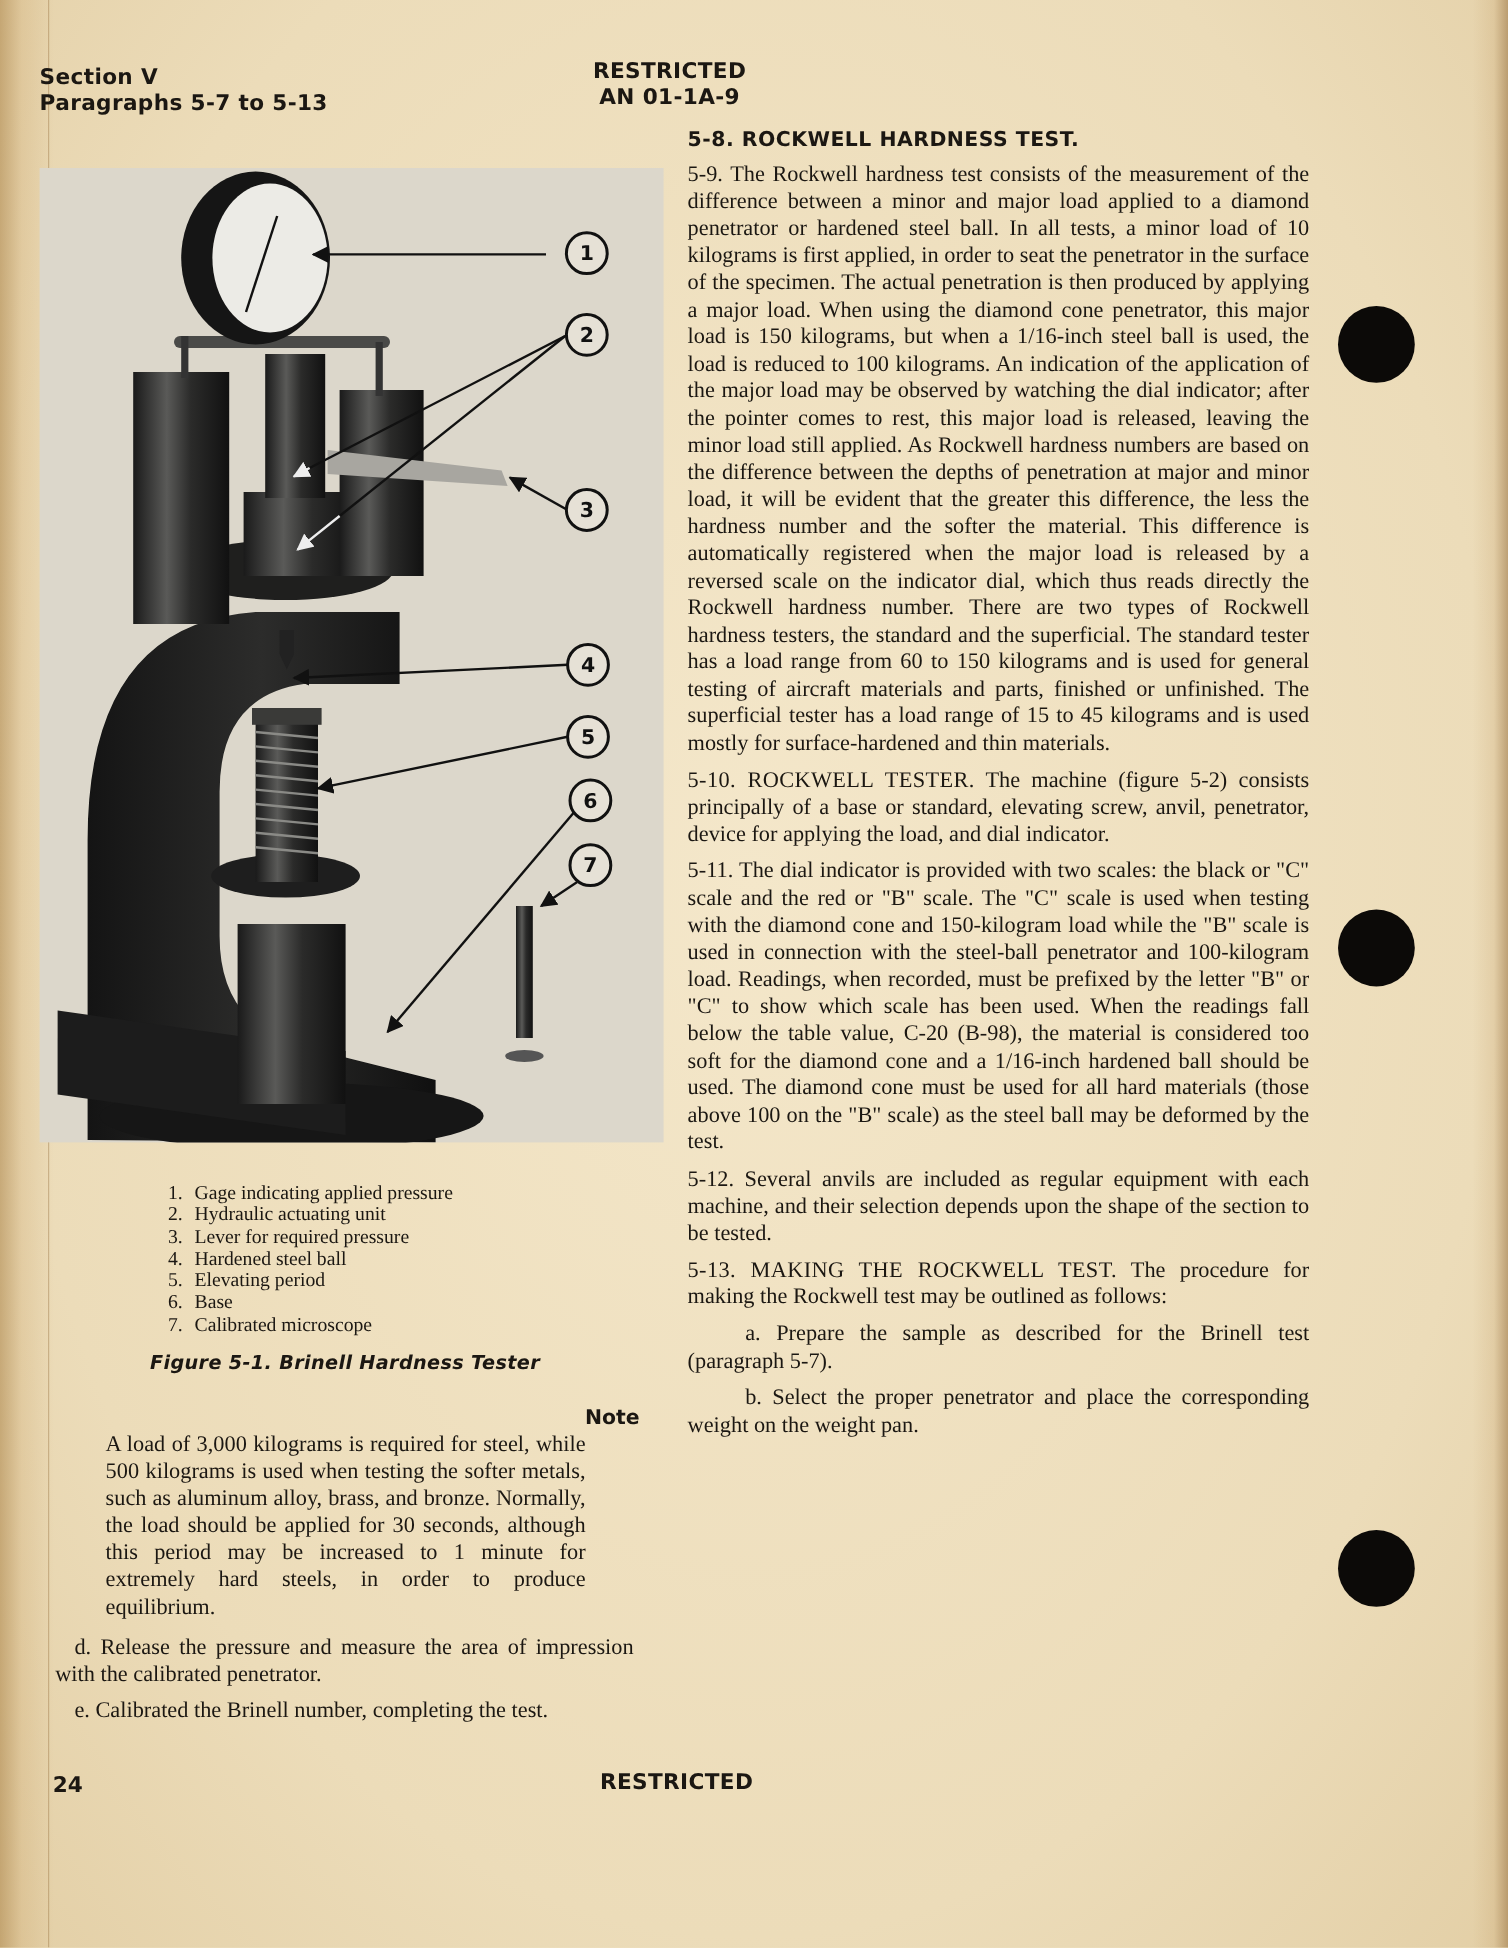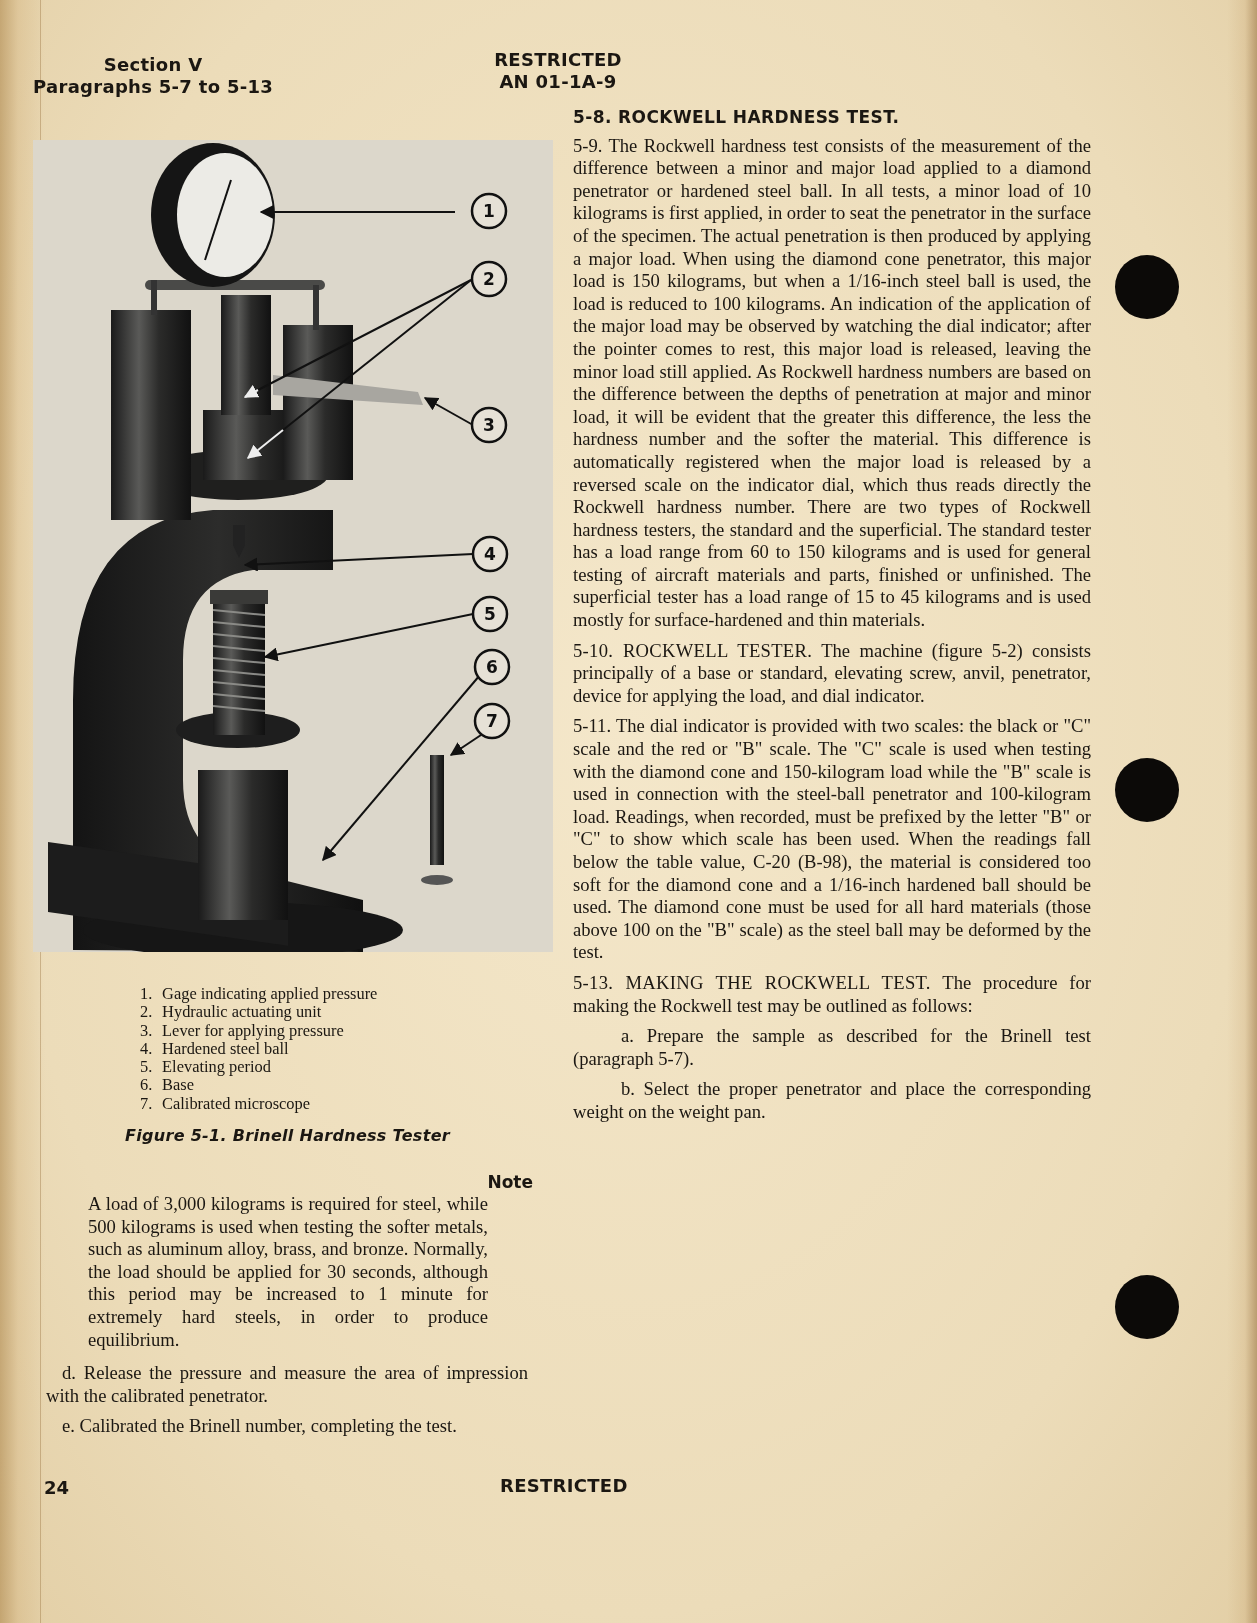--- a/index.html
+++ b/index.html
@@ -10,21 +10,21 @@
       linear-gradient(90deg, rgba(170,130,70,0.55) 0px, rgba(200,160,100,0.25) 18px, rgba(0,0,0,0) 45px),
       linear-gradient(270deg, rgba(150,110,60,0.55) 0px, rgba(190,150,95,0.2) 12px, rgba(0,0,0,0) 30px),
       radial-gradient(ellipse at 50% 45%, #f4e7ca 0%, #ecdcb9 70%, #e3cfa6 100%);
     color: #1b1712;
   }
   .sans { font-family: "DejaVu Sans", "Liberation Sans", sans-serif; font-weight: bold; }
   .serif { font-family: "Liberation Serif", "DejaVu Serif", serif; }
   .abs { position: absolute; }
 
   
-  .hdr-left { left: 33px; top: 54px; font-size: 18px; line-height: 22px; letter-spacing: 0.3px; text-align: center; }
+  .hdr-left { left: 33px; top: 54px; font-size: 18px; line-height: 22px; letter-spacing: 0.3px; }
   .hdr-center { left: 478px; top: 49px; width: 160px; text-align: center; font-size: 18px; line-height: 22px; letter-spacing: 0.3px; }
 
   
   .col-right { left: 573px; top: 106px; width: 518px; font-size: 18.6px; line-height: 22.6px; }
   .col-right p { margin: 0 0 8px 0; text-align: justify; }
   .col-right h2 { margin: 0 0 6px 0; font-size: 17px; letter-spacing: 0.4px; }
   .col-right .step { text-indent: 48px; }
   .caps { letter-spacing: 0.3px; }
 
   
@@ -156,21 +156,21 @@
       <circle cx="459" cy="581" r="17" fill="#e6e1d6" stroke="#111" stroke-width="2.5"></circle>
       <text x="459" y="587">7</text>
     </g>
   </svg>
 </div>
 
 <div class="abs serif legend">
   <ol>
     <li><span class="n">1.</span> <span>Gage indicating applied pressure</span></li>
     <li><span class="n">2.</span> <span>Hydraulic actuating unit</span></li>
-    <li><span class="n">3.</span> <span>Lever for applying pressure</span></li>
+    <li><span class="n">3.</span> <span>Lever for required pressure</span></li>
     <li><span class="n">4.</span> <span>Hardened steel ball</span></li>
     <li><span class="n">5.</span> <span>Elevating period</span></li>
     <li><span class="n">6.</span> <span>Base</span></li>
     <li><span class="n">7.</span> <span>Calibrated microscope</span></li>
   </ol>
 </div>
 
 <div class="abs sans caption">Figure 5-1. Brinell Hardness Tester</div>
 
 <div class="abs sans note-title">Note</div>
@@ -179,20 +179,21 @@
 <div class="abs serif left-steps">
   <p>d. Release the pressure and measure the area of impression with the calibrated penetrator.</p>
   <p>e. Calibrated the Brinell number, completing the test.</p>
 </div>
 
 <div class="abs serif col-right">
   <h2 class="sans">5-8. ROCKWELL HARDNESS TEST.</h2>
   <p>5-9. The Rockwell hardness test consists of the measurement of the difference between a minor and major load applied to a diamond penetrator or hardened steel ball. In all tests, a minor load of 10 kilograms is first applied, in order to seat the penetrator in the surface of the specimen. The actual penetration is then produced by applying a major load. When using the diamond cone penetrator, this major load is 150 kilograms, but when a 1/16-inch steel ball is used, the load is reduced to 100 kilograms. An indication of the application of the major load may be observed by watching the dial indicator; after the pointer comes to rest, this major load is released, leaving the minor load still applied. As Rockwell hardness numbers are based on the difference between the depths of penetration at major and minor load, it will be evident that the greater this difference, the less the hardness number and the softer the material. This difference is automatically registered when the major load is released by a reversed scale on the indicator dial, which thus reads directly the Rockwell hardness number. There are two types of Rockwell hardness testers, the standard and the superficial. The standard tester has a load range from 60 to 150 kilograms and is used for general testing of aircraft materials and parts, finished or unfinished. The superficial tester has a load range of 15 to 45 kilograms and is used mostly for surface-hardened and thin materials.</p>
   <p><span class="caps">5-10. ROCKWELL TESTER.</span><span> The machine (figure 5-2) consists principally of a base or standard, elevating screw, anvil, penetrator, device for applying the load, and dial indicator.</span></p>
   <p>5-11. The dial indicator is provided with two scales: the black or "C" scale and the red or "B" scale. The "C" scale is used when testing with the diamond cone and 150-kilogram load while the "B" scale is used in connection with the steel-ball penetrator and 100-kilogram load. Readings, when recorded, must be prefixed by the letter "B" or "C" to show which scale has been used. When the readings fall below the table value, C-20 (B-98), the material is considered too soft for the diamond cone and a 1/16-inch hardened ball should be used. The diamond cone must be used for all hard materials (those above 100 on the "B" scale) as the steel ball may be deformed by the test.</p>
+  <p>5-12. Several anvils are included as regular equipment with each machine, and their selection depends upon the shape of the section to be tested.</p>
   <p><span class="caps">5-13. MAKING THE ROCKWELL TEST.</span><span> The procedure for making the Rockwell test may be outlined as follows:</span></p>
   <p class="step">a. Prepare the sample as described for the Brinell test (paragraph 5-7).</p>
   <p class="step">b. Select the proper penetrator and place the corresponding weight on the weight pan.</p>
 </div>
 
 <div class="abs punch" style="top:255px;"></div>
 <div class="abs punch" style="top:758px;"></div>
 <div class="abs punch" style="top:1275px;"></div>
 
 <div class="abs sans footer-num">24</div>

